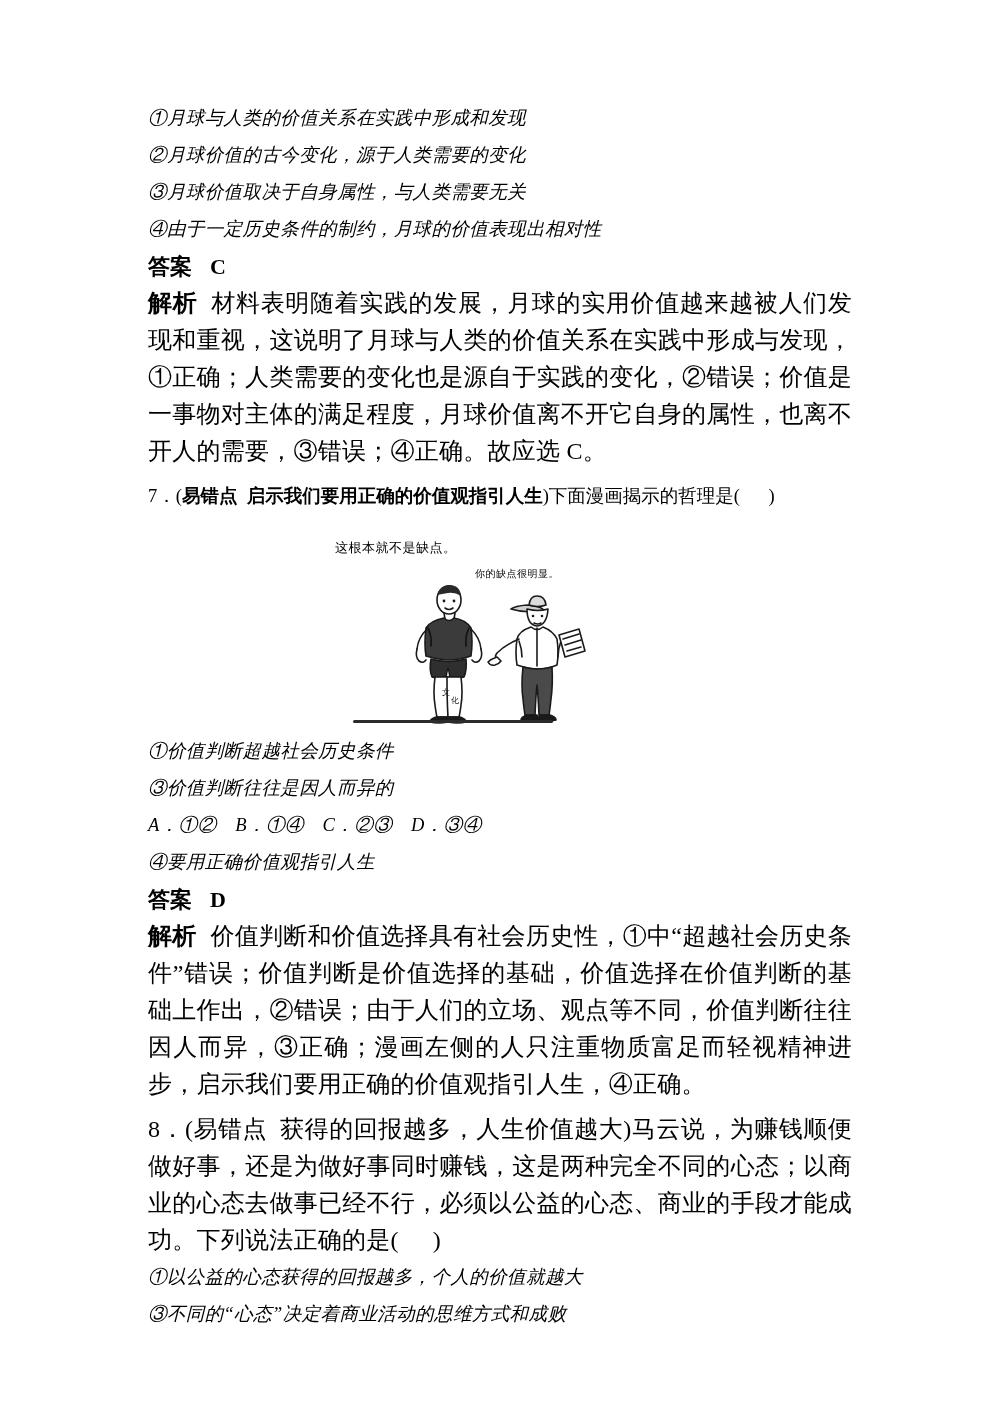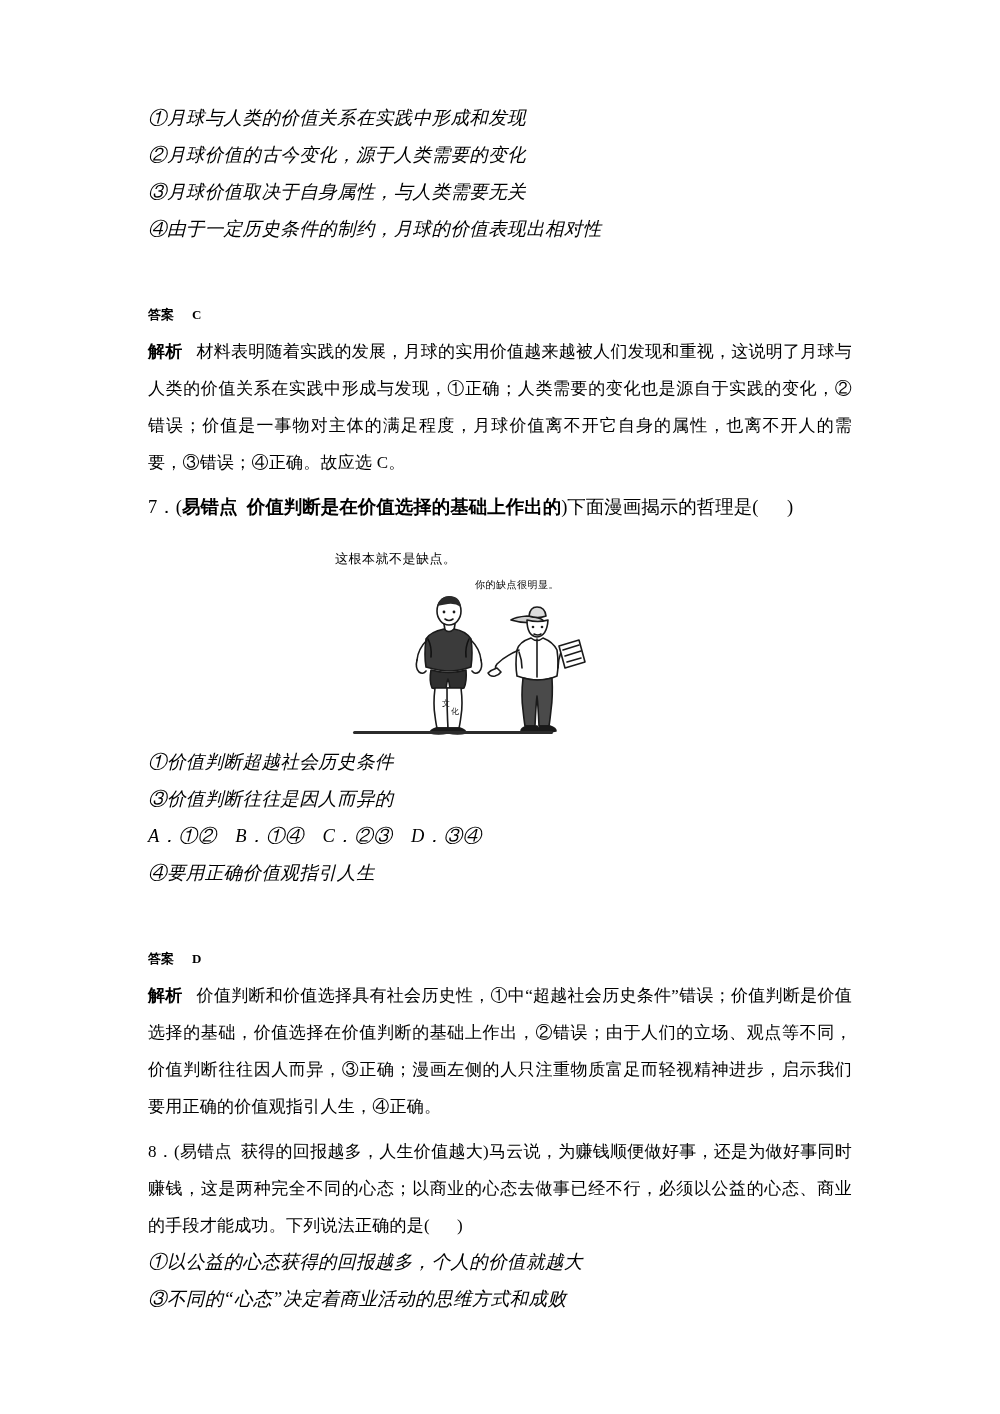--- a/index.html
+++ b/index.html
@@ -23,34 +23,33 @@
     padding: 100px 148px 0 148px;
   }
   .line {
     font-size: 18.5px;
     line-height: 37px;
     letter-spacing: 0.4px;
     white-space: nowrap;
     font-style: italic;
   }
   .para {
-    font-size: 17px;
+    font-size: 24px;
     line-height: 37px;
     letter-spacing: 0.25px;
     text-align: justify;
     text-justify: inter-ideograph;
   }
   .bold {
     font-weight: bold;
   }
   .spacer-sm { height: 8px; }
   .answer-row {
-    font-size: 13px;
-    line-height: 37px;
-    margin-top: 48px;
+    font-size: 22px;
+    line-height: 37px;
   }
   .answer-row .lbl {
     font-weight: bold;
     margin-right: 18px;
   }
   .explain .lbl {
     font-weight: bold;
     margin-right: 14px;
   }
   .qhead {
@@ -127,21 +126,21 @@
     <span class="lbl">答案</span><span class="bold">C</span>
   </div>
 
   <div class="para explain">
     <span class="lbl">解析</span><span>材料表明随着实践的发展，月球的实用价值越来越被人们发现和重视，这说明了月球与人类的价值关系在实践中形成与发现，①正确；人类需要的变化也是源自于实践的变化，②错误；价值是一事物对主体的满足程度，月球价值离不开它自身的属性，也离不开人的需要，③错误；④正确。故应选 C。</span>
   </div>
 
   <div class="spacer-sm"></div>
 
   <div class="qhead">
-    <span>7．</span><span>(</span><span class="tag">易错点</span>&nbsp;&nbsp;<span class="tag-title">价值判断是在价值选择的基础上作出的</span><span>)</span><span>下面漫画揭示的哲理是(</span><span class="blankparen">&nbsp;&nbsp;&nbsp;&nbsp;</span><span>)</span>
+    <span>7．</span><span>(</span><span class="tag">易错点</span>&nbsp;&nbsp;<span class="tag-title">启示我们要用正确的价值观指引人生</span><span>)</span><span>下面漫画揭示的哲理是(</span><span class="blankparen">&nbsp;&nbsp;&nbsp;&nbsp;</span><span>)</span>
   </div>
 
   <div class="cartoon-wrap">
     <div class="cartoon-inner">
       <div class="bubble-left">这根本就不是缺点。</div>
       <div class="bubble-right">你的缺点很明显。</div>
       <div class="figs">
         <svg class="figure" width="240" height="146" viewBox="0 0 240 146">
           <g fill="none" stroke="#1a1a1a" stroke-width="1.6" stroke-linecap="round" stroke-linejoin="round">
 

